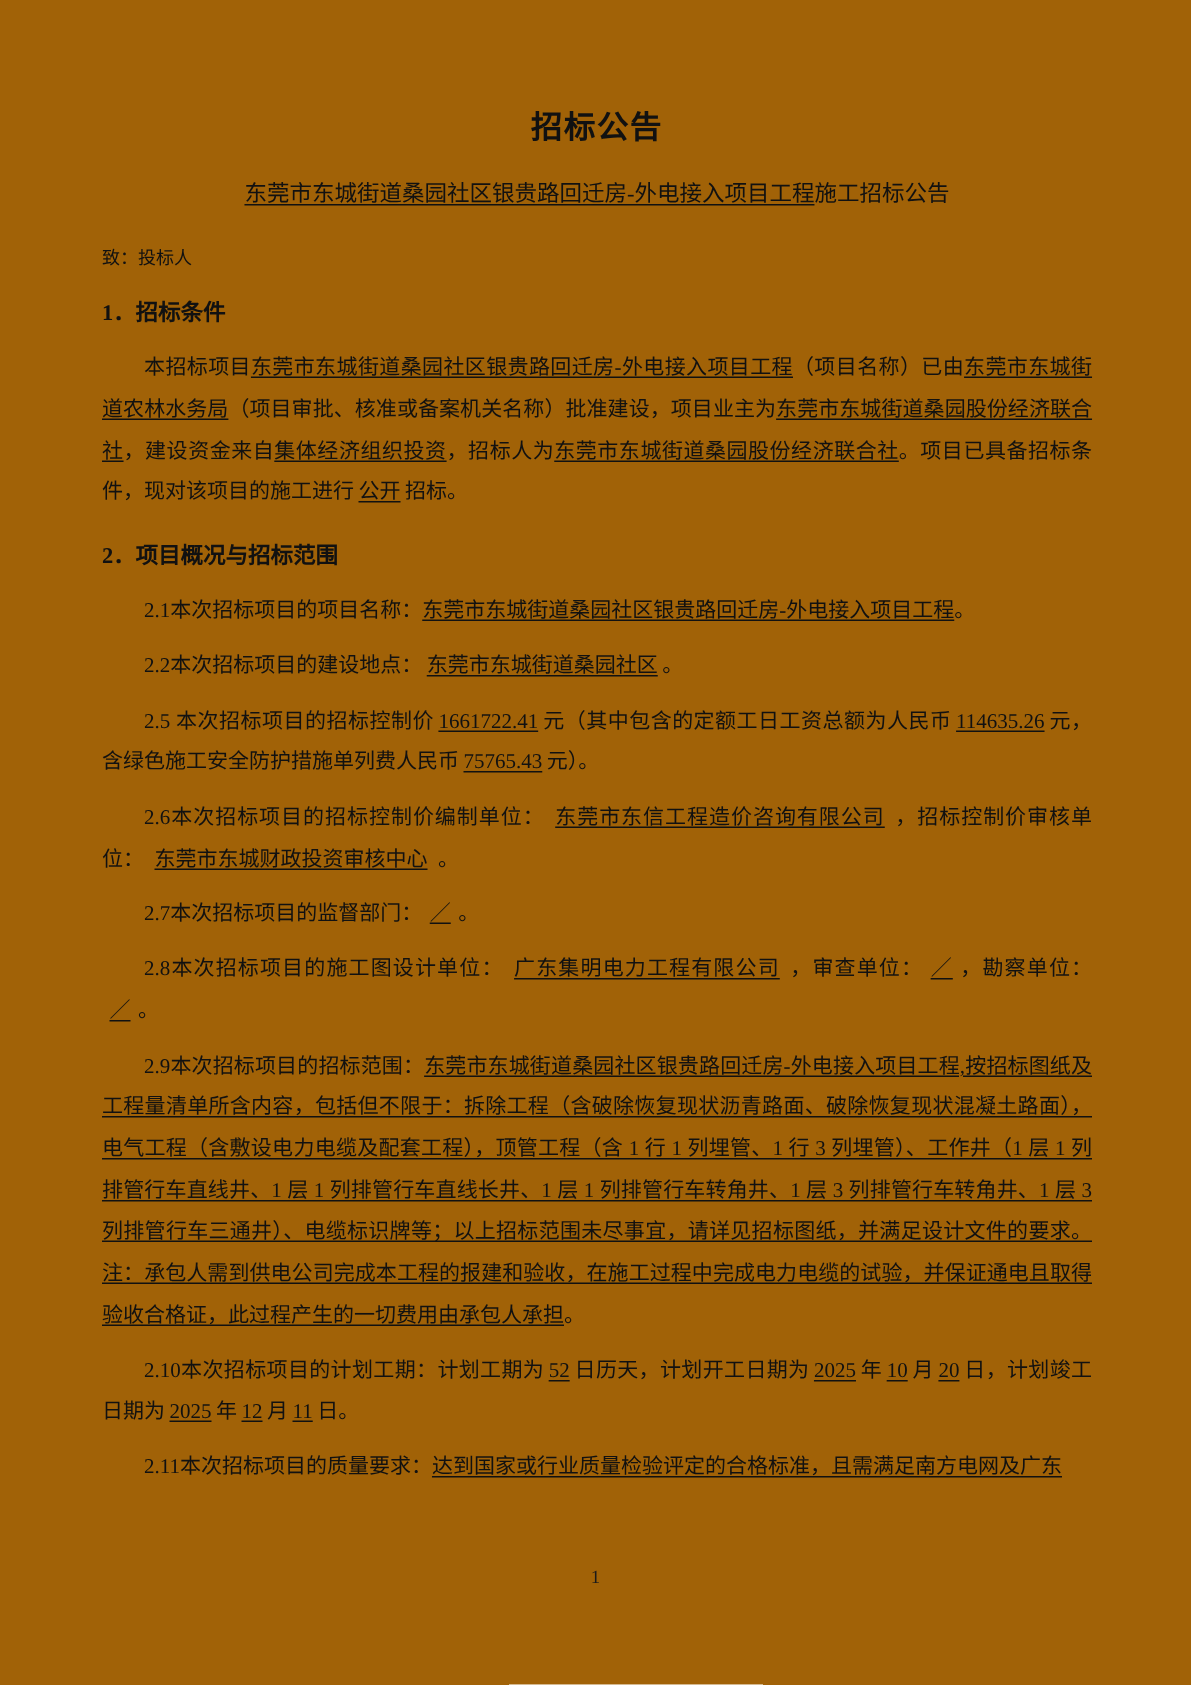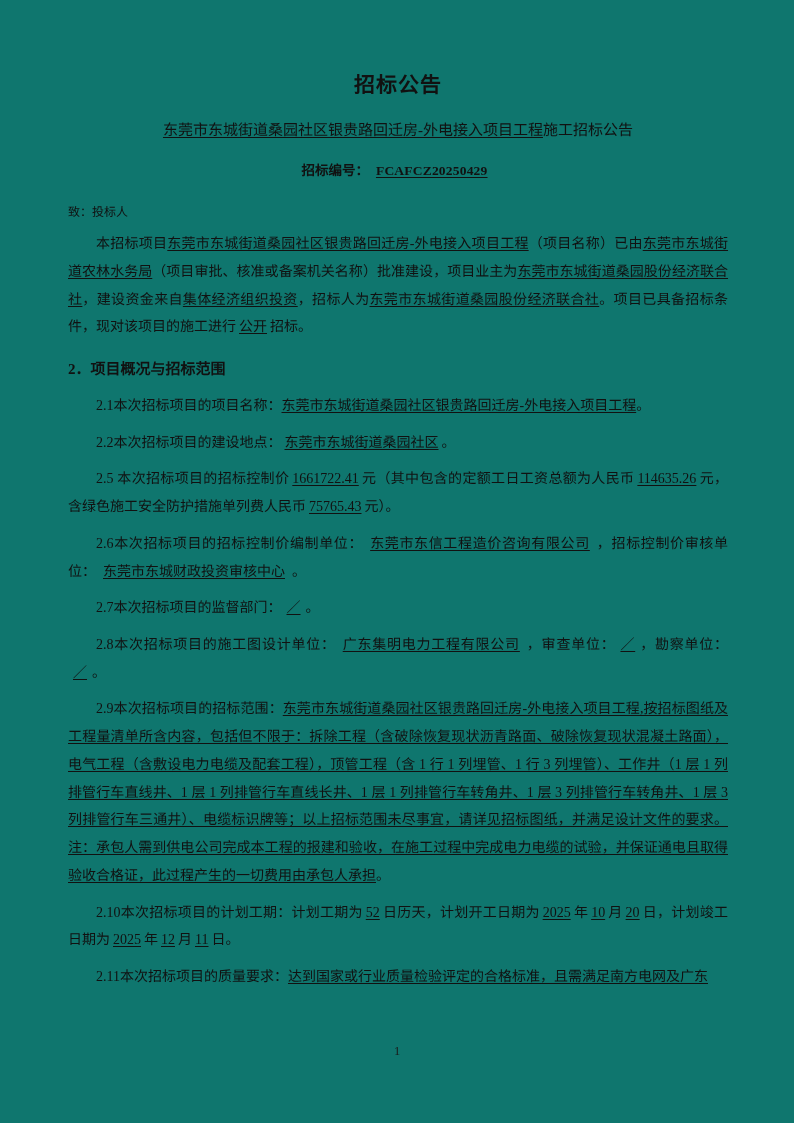--- a/index.html
+++ b/index.html
@@ -10,21 +10,21 @@
   }
   body {
     font-family: "Liberation Serif", "DejaVu Serif", serif;
     color: #111111;
   }
   .page {
     position: relative;
     width: 794px;
     height: 1123px;
     margin: 0 auto;
-    background: #0f766e;
+    background: #a16207;
     overflow: hidden;
     box-sizing: border-box;
     padding: 0;
   }
   .content {
     position: absolute;
     left: 68px;
     top: 0;
     width: 660px;
   }
@@ -124,24 +124,24 @@
 </head>
 <body>
 
 <div class="page">
   <div class="content">
 
     <h1 class="doc-title">招标公告</h1>
 
     <p class="doc-subtitle"><span class="u">东莞市东城街道桑园社区银贵路回迁房-外电接入项目工程</span><span>施工招标公告</span></p>
 
-    <p class="doc-tender-no"><span>招标编号：</span><span class="u-wide val">FCAFCZ20250429</span></p>
 
     <p class="addressee">致：投标人</p>
 
+    <h2 class="section">1．招标条件</h2>
 
     <p class="para"><span>本招标项目</span><span class="u">东莞市东城街道桑园社区银贵路回迁房-外电接入项目工程</span><span>（项目名称）已由</span><span class="u">东莞市东城街道农林水务局</span><span>（项目审批、核准或备案机关名称）批准建设，项目业主为</span><span class="u">东莞市东城街道桑园股份经济联合社</span><span>，建设资金来自</span><span class="u">集体经济组织投资</span><span>，招标人为</span><span class="u">东莞市东城街道桑园股份经济联合社</span><span>。项目已具备招标条件，现对该项目的施工进行</span><span class="u-sp">公开</span><span>招标。</span></p>
 
     <h2 class="section">2．项目概况与招标范围</h2>
 
     <p class="para"><span>2.1本次招标项目的项目名称：</span><span class="u">东莞市东城街道桑园社区银贵路回迁房-外电接入项目工程</span><span>。</span></p>
 
     <p class="para"><span>2.2本次招标项目的建设地点：</span><span class="u-sp">东莞市东城街道桑园社区</span><span>。</span></p>
 
 

